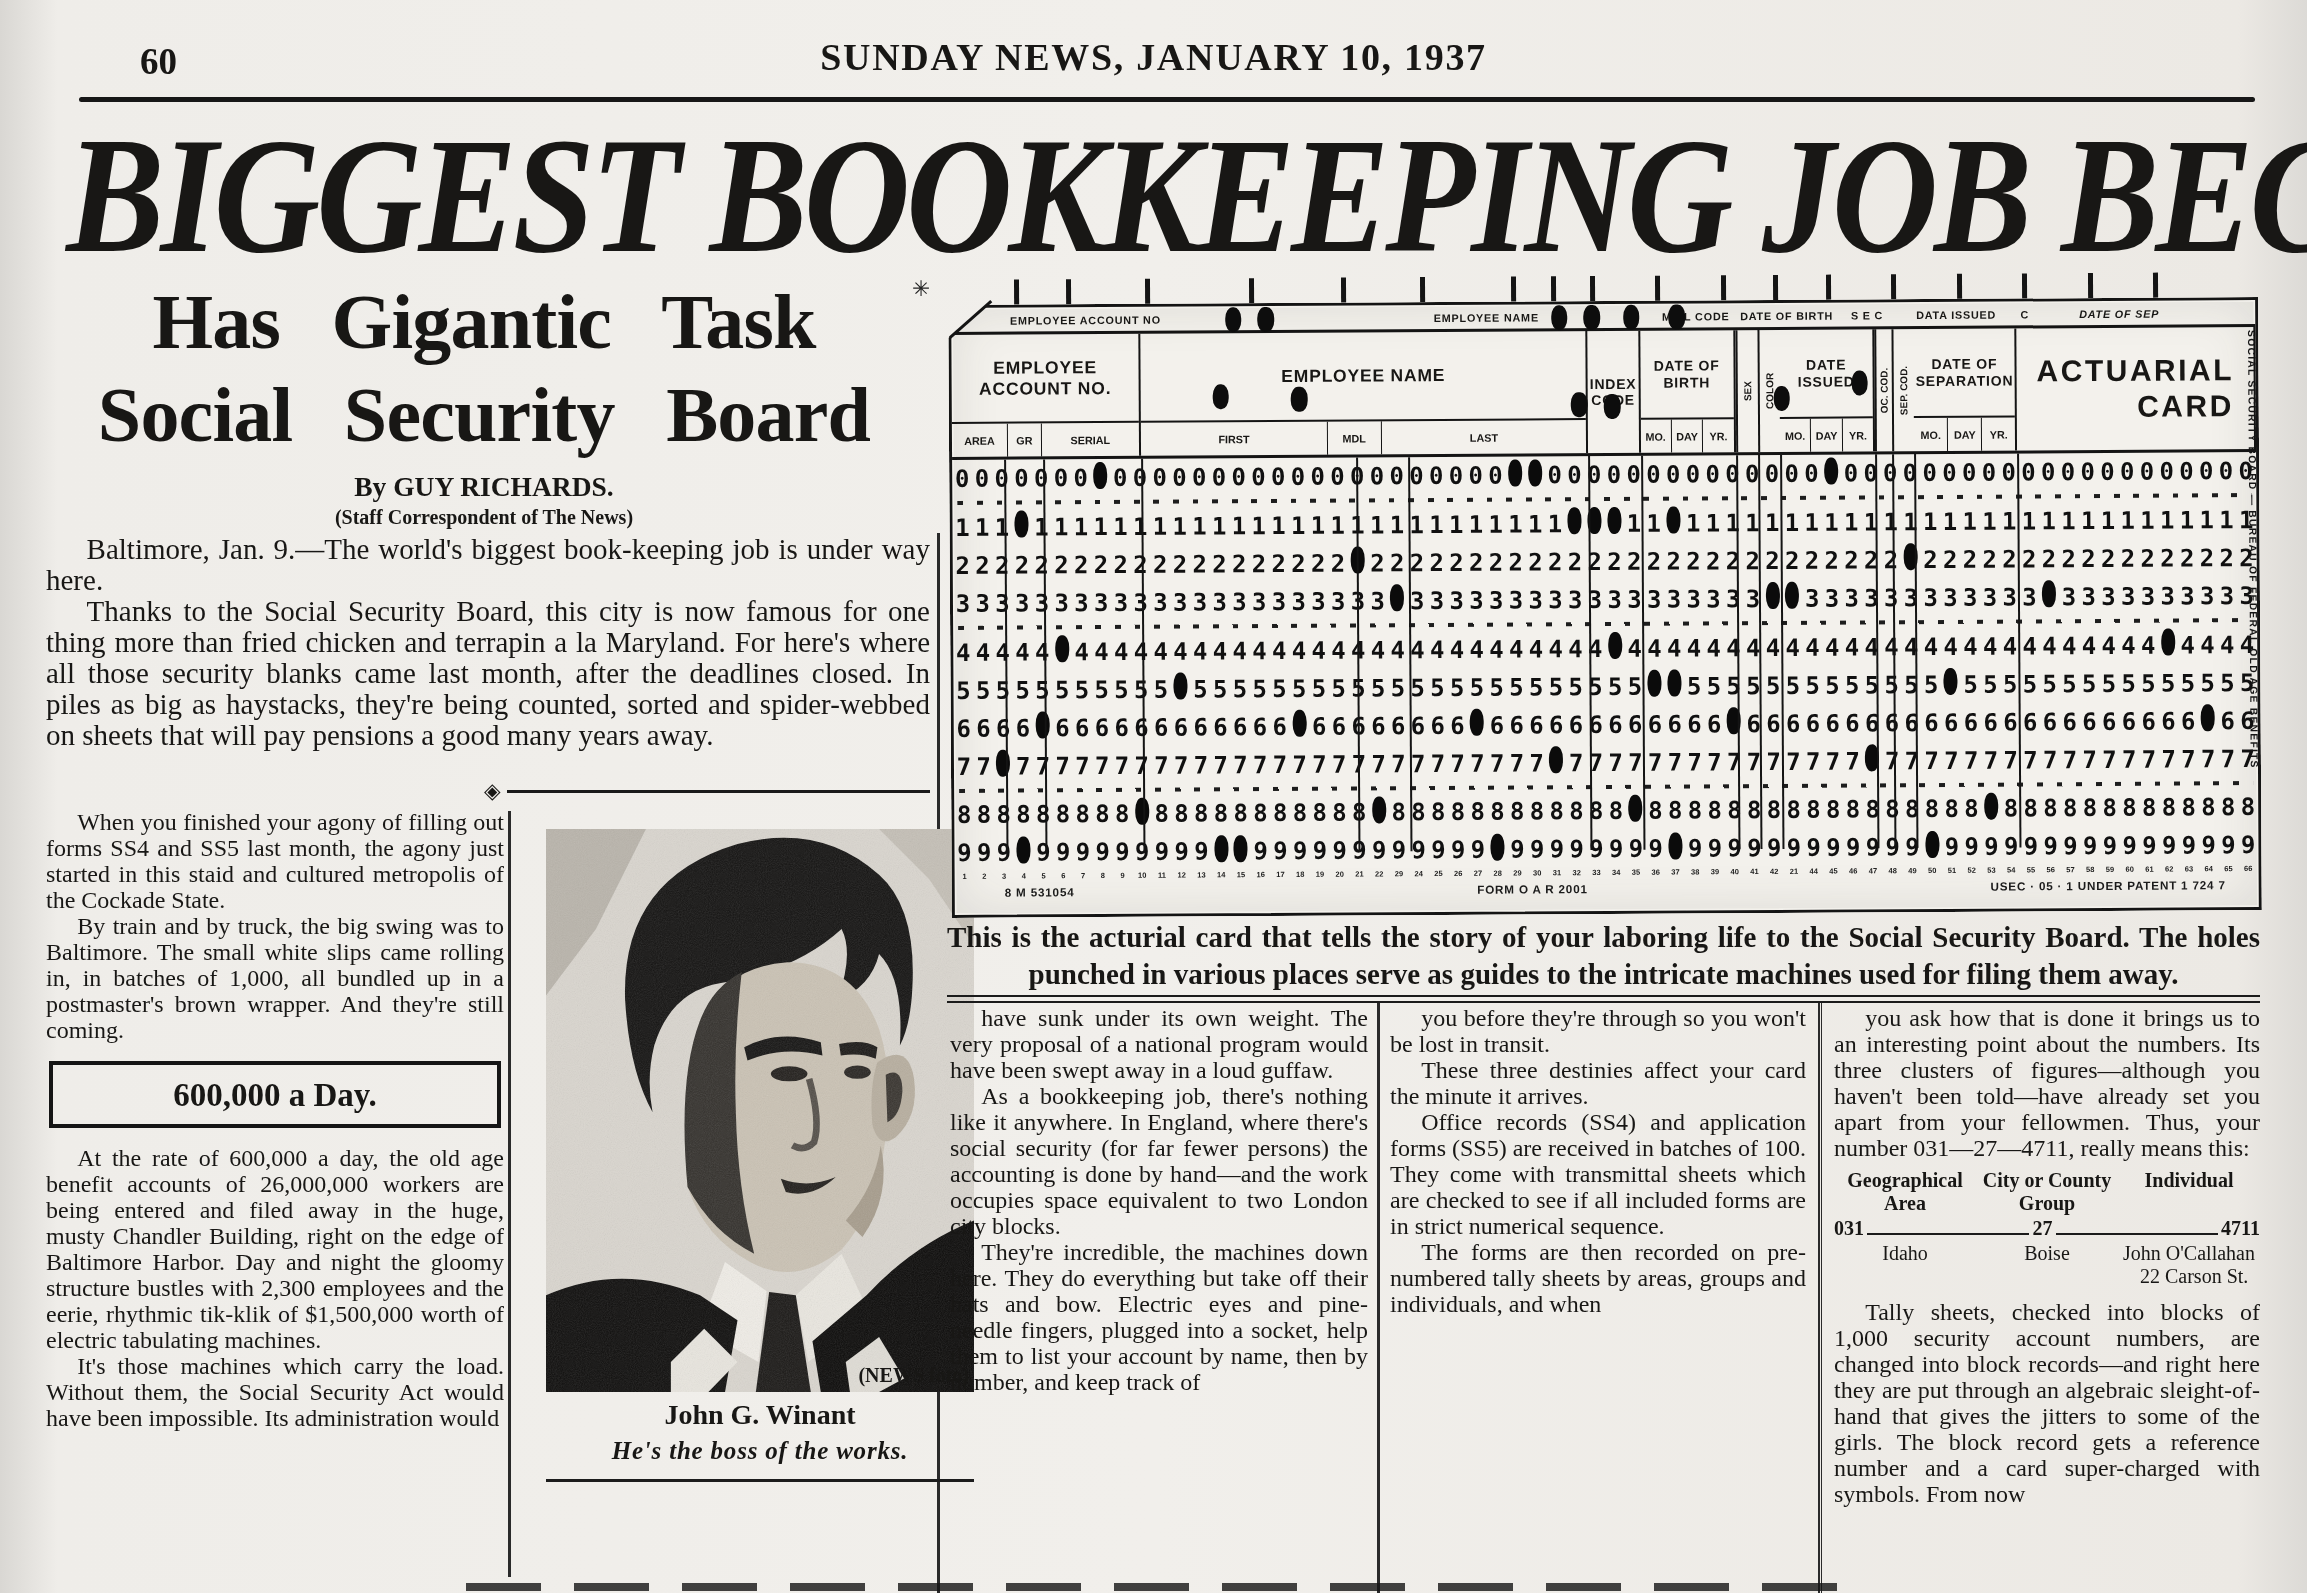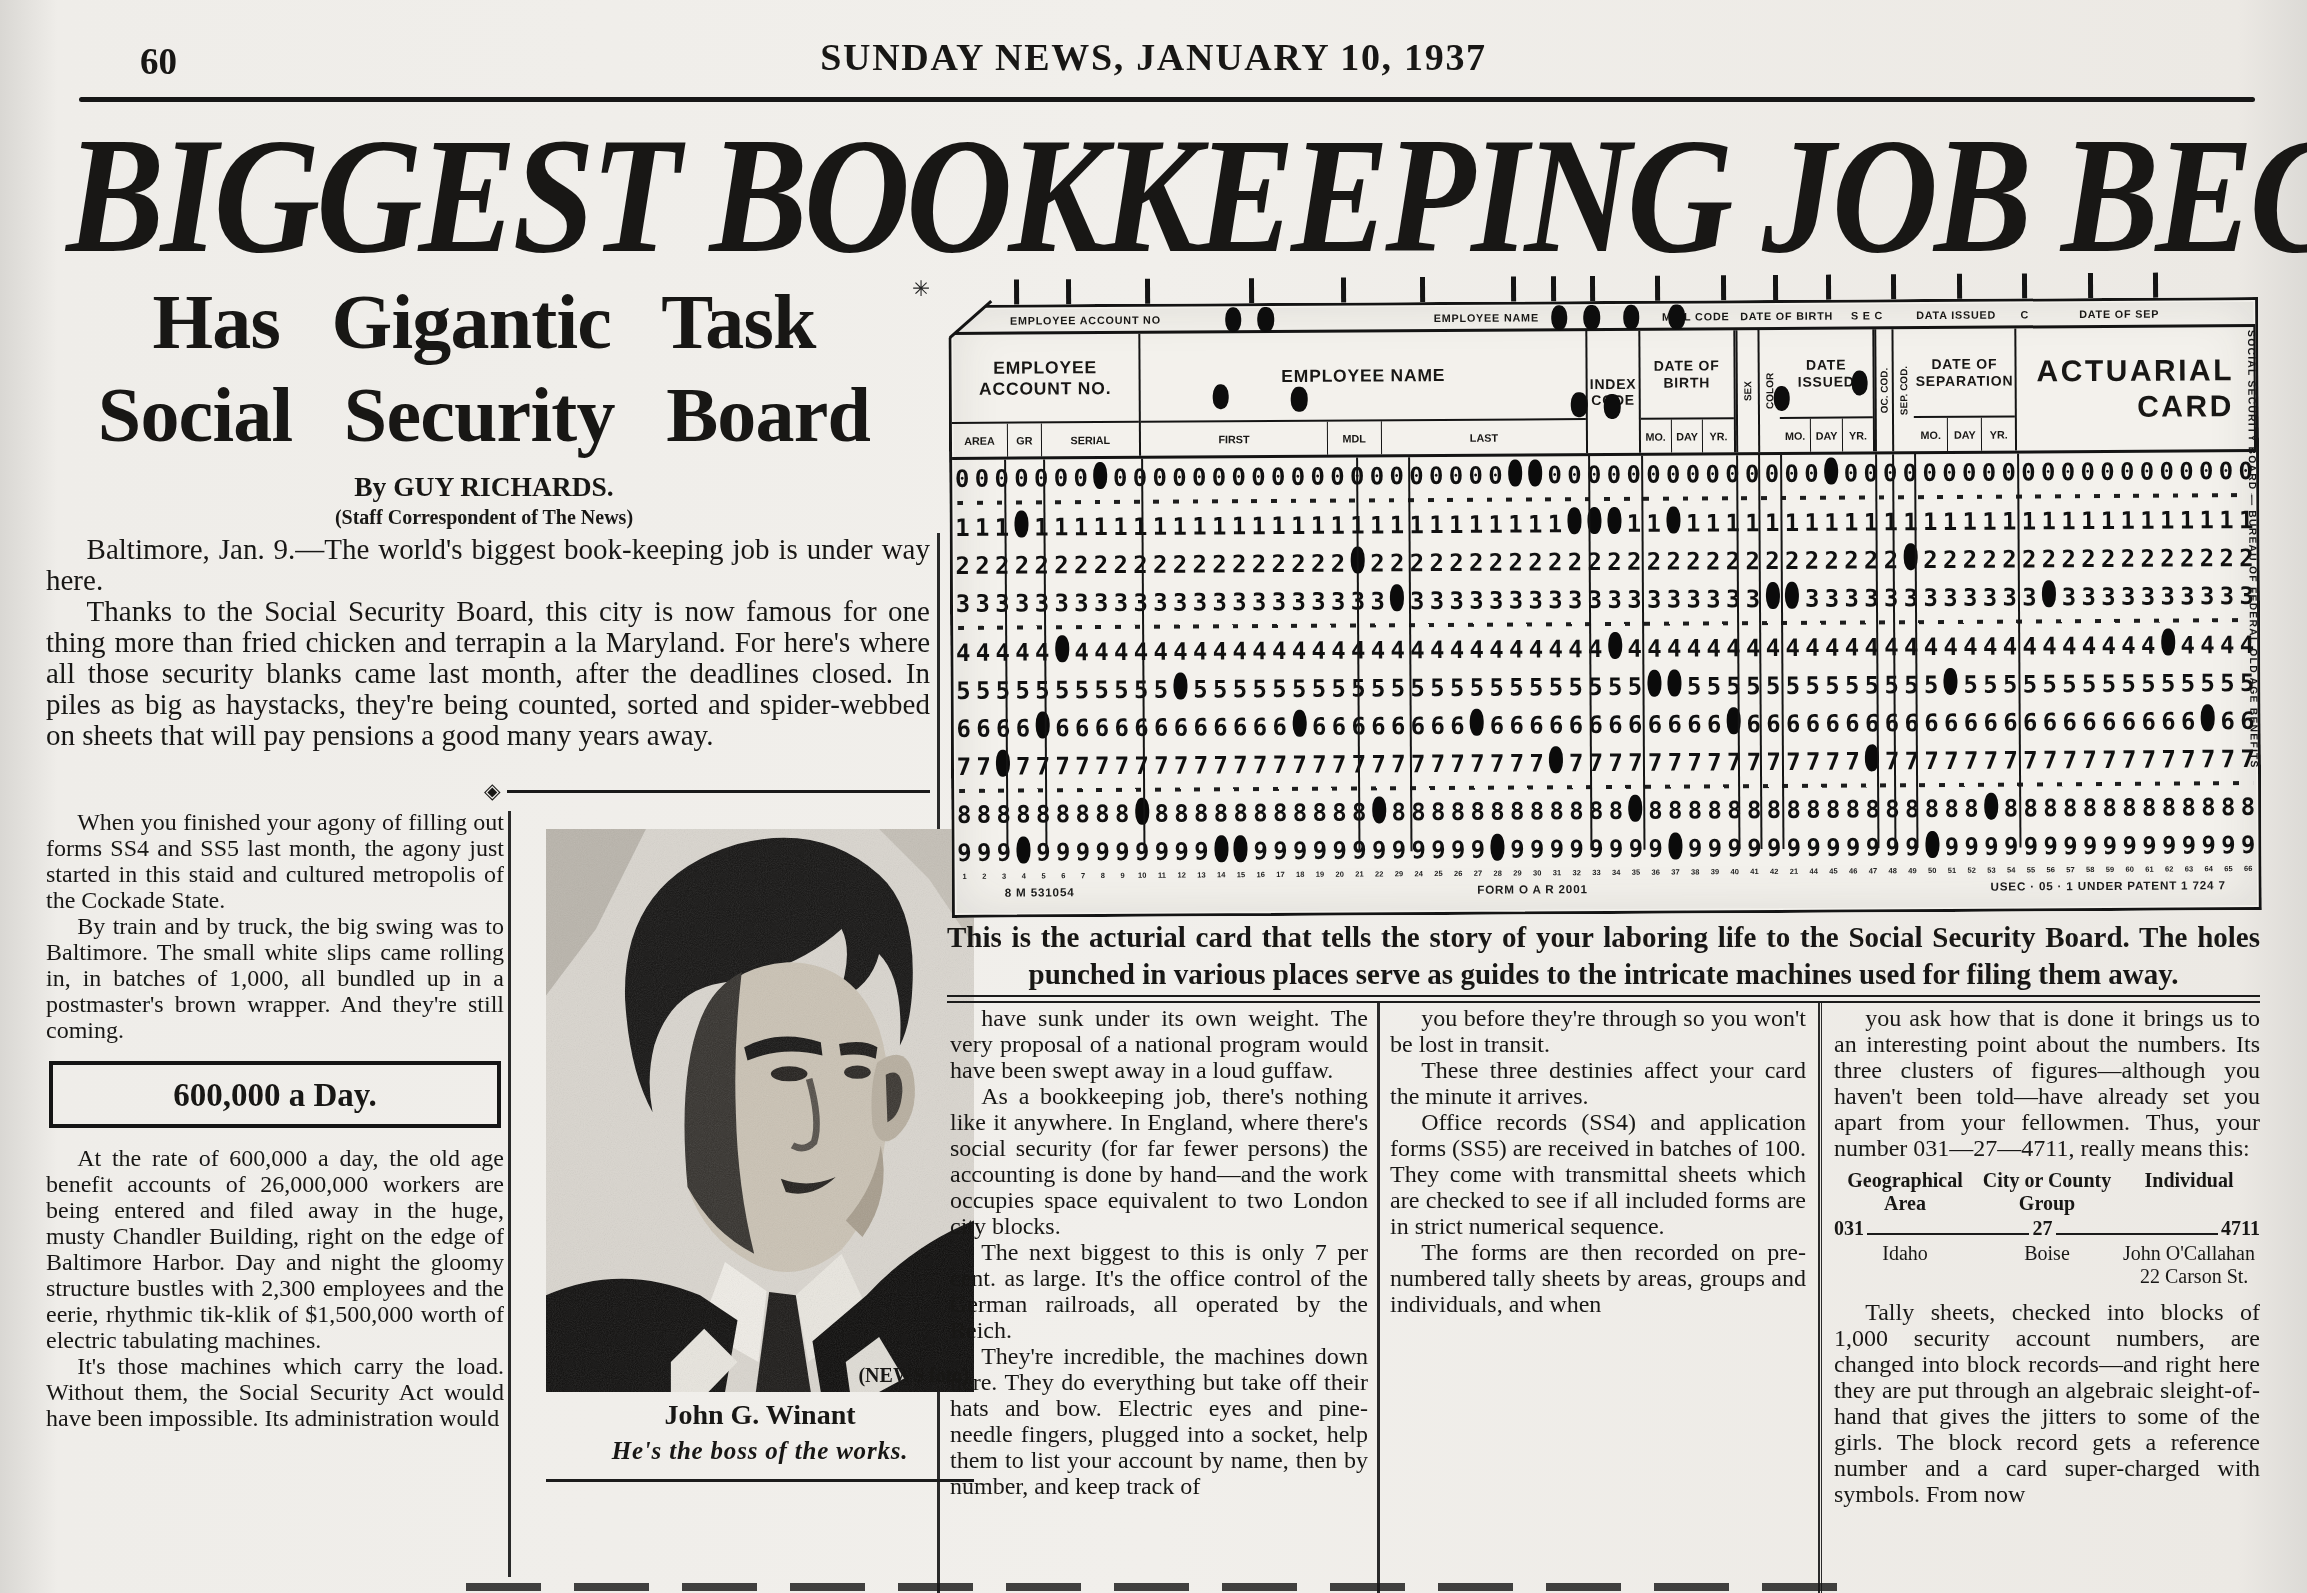--- a/index.html
+++ b/index.html
@@ -231,21 +231,21 @@
       </div>
     <div class="card">
       <div class="tstrip">
           <span style="left: 4.5%;">EMPLOYEE ACCOUNT NO</span>
           <span style="left: 37%;">EMPLOYEE NAME</span>
           <span style="left: 54.5%;">MIDL CODE</span>
           <span style="left: 60.5%;">DATE OF BIRTH</span>
           <span style="left: 69%;">S E C</span>
           <span style="left: 74%;">DATA ISSUED</span>
           <span style="left: 82%;">C</span>
-          <span style="left: 86.5%;">DATE OF SEP</span>
+          <span style="left: 86.5%; font-style: italic;">DATE OF SEP</span>
           <div class="hole-h" style="left: 21%; top: 4%;"></div>
           <div class="hole-h" style="left: 23.5%; top: 4%;"></div>
           <div class="hole-h" style="left: 46%; top: 3%;"></div>
           <div class="hole-h" style="left: 48.5%; top: 3%;"></div>
           <div class="hole-h" style="left: 51.5%; top: 3%;"></div>
           <div class="hole-h" style="left: 55%; top: 3%;"></div>
         </div>
       <div class="hband">
         <div class="hd-box" style="flex:0 0 14.5%">
           <div class="hd-label">EMPLOYEE ACCOUNT NO.</div>
@@ -1083,21 +1083,20 @@
     </div>
     <div class="card-corner"></div>
   </div>
 
   <div class="card-caption">This is the acturial card that tells the story of your laboring life to the Social Security Board. The holes punched in various places serve as guides to the intricate machines used for filing them away.</div>
   <div class="caption-rule"></div>
 
   <div class="bcol col2">
     <p>have sunk under its own weight. The very proposal of a national program would have been swept away in a loud guffaw.</p>
     <p>As a bookkeeping job, there's nothing like it anywhere. In England, where there's social security (for far fewer persons) the accounting is done by hand—and the work occupies space equivalent to two London city blocks.</p>
-    <p>The next biggest to this is only 7 per cent. as large. It's the office control of the German railroads, all operated by the Reich.</p>
     <p>They're incredible, the machines down here. They do everything but take off their hats and bow. Electric eyes and pine-needle fingers, plugged into a socket, help them to list your account by name, then by number, and keep track of</p>
   </div>
   <div class="bcol col3">
     <p>you before they're through so you won't be lost in transit.</p>
     <p>These three destinies affect your card the minute it arrives.</p>
     <p>Office records (SS4) and application forms (SS5) are received in batches of 100. They come with transmittal sheets which are checked to see if all included forms are in strict numerical sequence.</p>
     <p>The forms are then recorded on pre-numbered tally sheets by areas, groups and individuals, and when</p>
   </div>
   <div class="bcol col4">
     <p>you ask how that is done it brings us to an interesting point about the numbers. Its three clusters of figures—although you haven't been told—have already set you apart from your fellowmen. Thus, your number 031—27—4711, really means this:</p>

